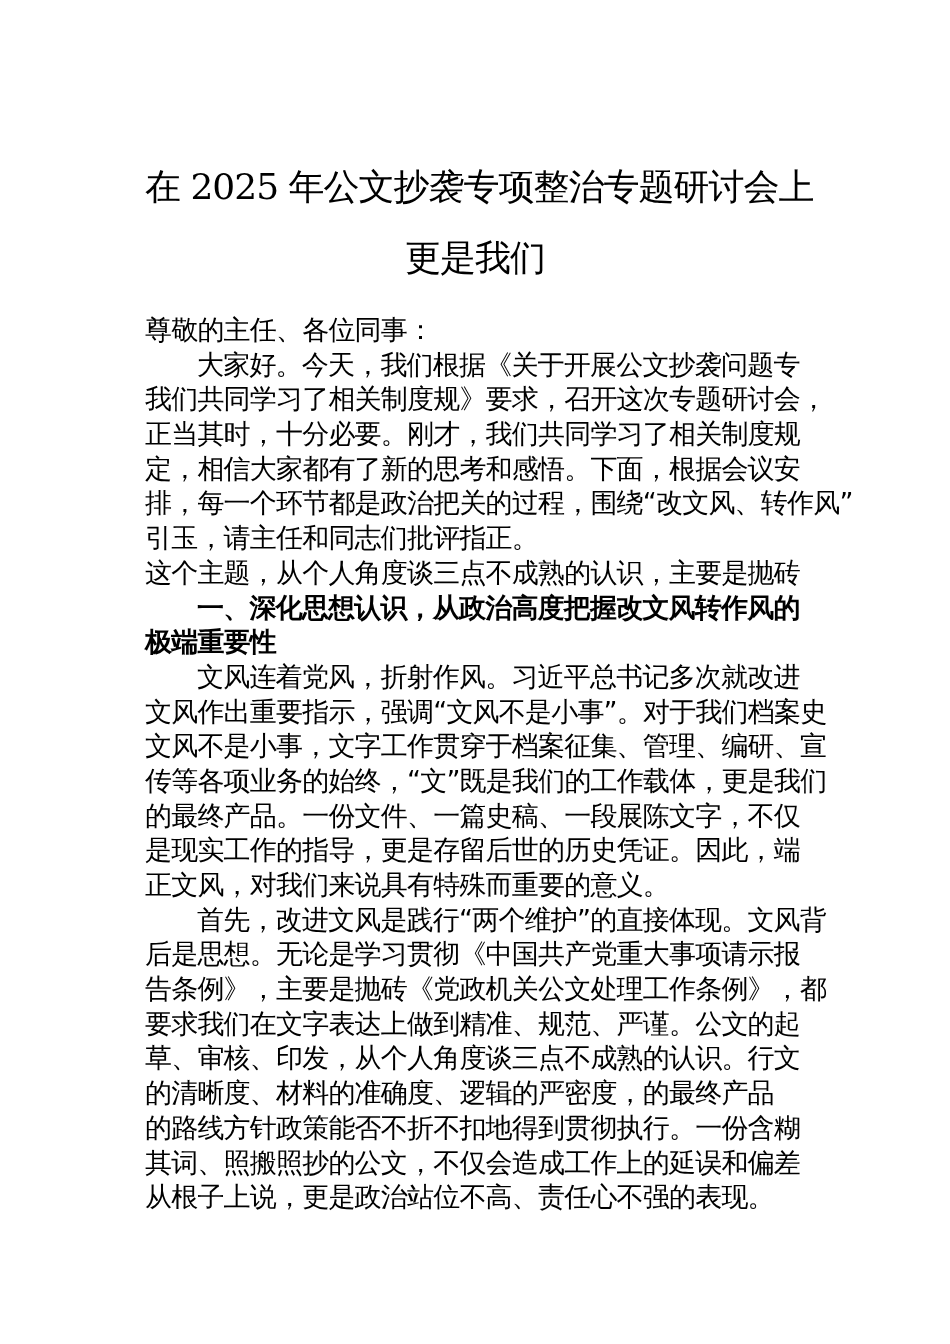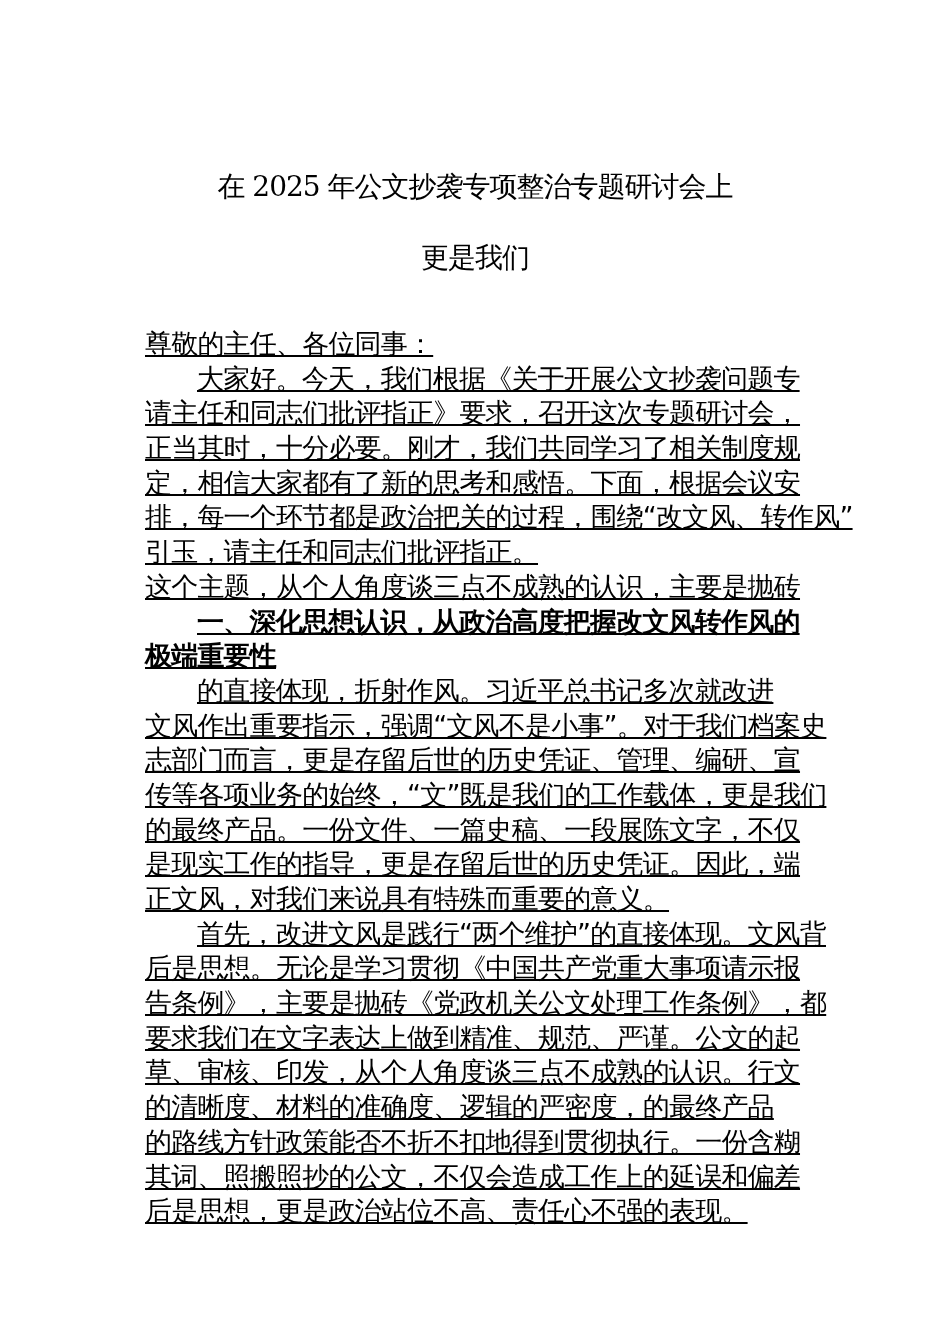--- a/index.html
+++ b/index.html
@@ -1,59 +1,59 @@
 <!DOCTYPE html>
 <html><head>
 <meta charset="utf-8">
 <style>
   html, body { margin:0; padding:0; background:#ffffff; }
   body { width:950px; height:1344px; position:relative; overflow:hidden;
          font-family:"DejaVu Sans", "Liberation Sans", sans-serif; color:#000; }
   .page { position:absolute; left:0; top:0; width:950px; height:1344px; background:#fff; }
   .title { position:absolute; left:145px; width:660px; text-align:center;
-           font-family:"DejaVu Serif","Liberation Serif",serif; font-size:28px;
+           font-family:"DejaVu Serif","Liberation Serif",serif; font-size:36px;
            line-height:40px; letter-spacing:-1px; white-space:nowrap; }
   .t1 { top:167px; }
   .t2 { top:238px; }
-  .body { position:absolute; left:145px; top:327px; width:660px;text-decoration:underline; }
+  .body { position:absolute; left:145px; top:313px; width:660px; }
   .line { height:34.7px; line-height:34.7px; font-size:27px; white-space:nowrap;
           letter-spacing:-0.8px; overflow:visible; }
   .indent { padding-left:52px; }
   .heading { font-weight:bold; }
 </style>
 </head>
 <body>
 
 <div class="page">
   <div class="title t1">在 2025 年公文抄袭专项整治专题研讨会上</div>
   <div class="title t2">更是我们</div>
 
   <div class="body">
     <div class="line">尊敬的主任、各位同事：</div>
     <div id="lines">
         <div class="line indent">大家好。今天，我们根据《关于开展公文抄袭问题专</div>
-        <div class="line">请主任和同志们批评指正》要求，召开这次专题研讨会，</div>
+        <div class="line">我们共同学习了相关制度规》要求，召开这次专题研讨会，</div>
         <div class="line">正当其时，十分必要。刚才，我们共同学习了相关制度规</div>
         <div class="line">定，相信大家都有了新的思考和感悟。下面，根据会议安</div>
         <div class="line">排，每一个环节都是政治把关的过程，围绕“改文风、转作风”</div>
         <div class="line">引玉，请主任和同志们批评指正。</div>
         <div class="line">这个主题，从个人角度谈三点不成熟的认识，主要是抛砖</div>
         <div class="line indent heading">一、深化思想认识，从政治高度把握改文风转作风的</div>
         <div class="line heading">极端重要性</div>
-        <div class="line indent">的直接体现，折射作风。习近平总书记多次就改进</div>
+        <div class="line indent">文风连着党风，折射作风。习近平总书记多次就改进</div>
         <div class="line">文风作出重要指示，强调“文风不是小事”。对于我们档案史</div>
-        <div class="line">志部门而言，更是存留后世的历史凭证、管理、编研、宣</div>
+        <div class="line">文风不是小事，文字工作贯穿于档案征集、管理、编研、宣</div>
         <div class="line">传等各项业务的始终，“文”既是我们的工作载体，更是我们</div>
         <div class="line">的最终产品。一份文件、一篇史稿、一段展陈文字，不仅</div>
         <div class="line">是现实工作的指导，更是存留后世的历史凭证。因此，端</div>
         <div class="line">正文风，对我们来说具有特殊而重要的意义。</div>
         <div class="line indent">首先，改进文风是践行“两个维护”的直接体现。文风背</div>
         <div class="line">后是思想。无论是学习贯彻《中国共产党重大事项请示报</div>
         <div class="line">告条例》，主要是抛砖《党政机关公文处理工作条例》，都</div>
         <div class="line">要求我们在文字表达上做到精准、规范、严谨。公文的起</div>
         <div class="line">草、审核、印发，从个人角度谈三点不成熟的认识。行文</div>
         <div class="line">的清晰度、材料的准确度、逻辑的严密度，的最终产品</div>
         <div class="line">的路线方针政策能否不折不扣地得到贯彻执行。一份含糊</div>
         <div class="line">其词、照搬照抄的公文，不仅会造成工作上的延误和偏差</div>
-        <div class="line">后是思想，更是政治站位不高、责任心不强的表现。</div>
+        <div class="line">从根子上说，更是政治站位不高、责任心不强的表现。</div>
       </div>
   </div>
 </div>
 
 </body></html>

